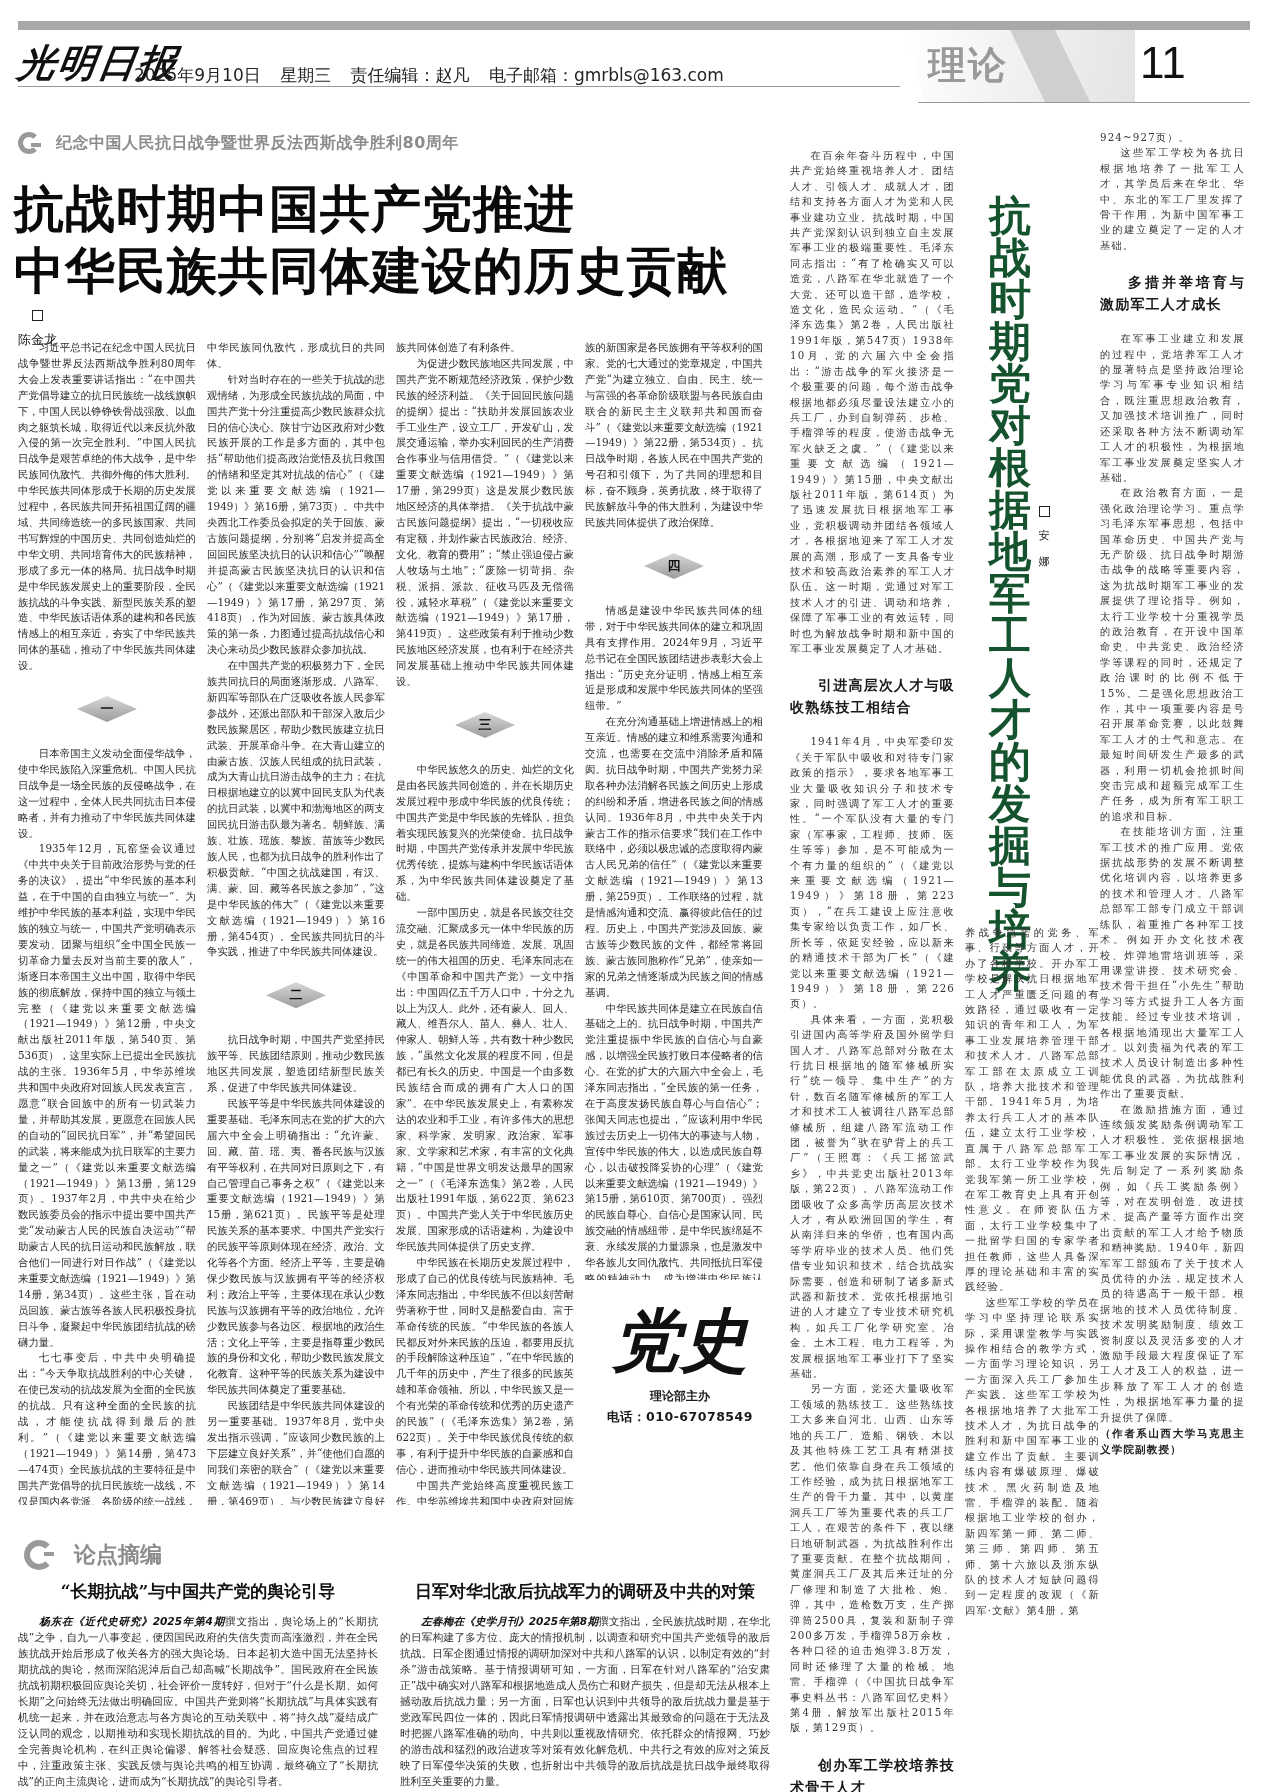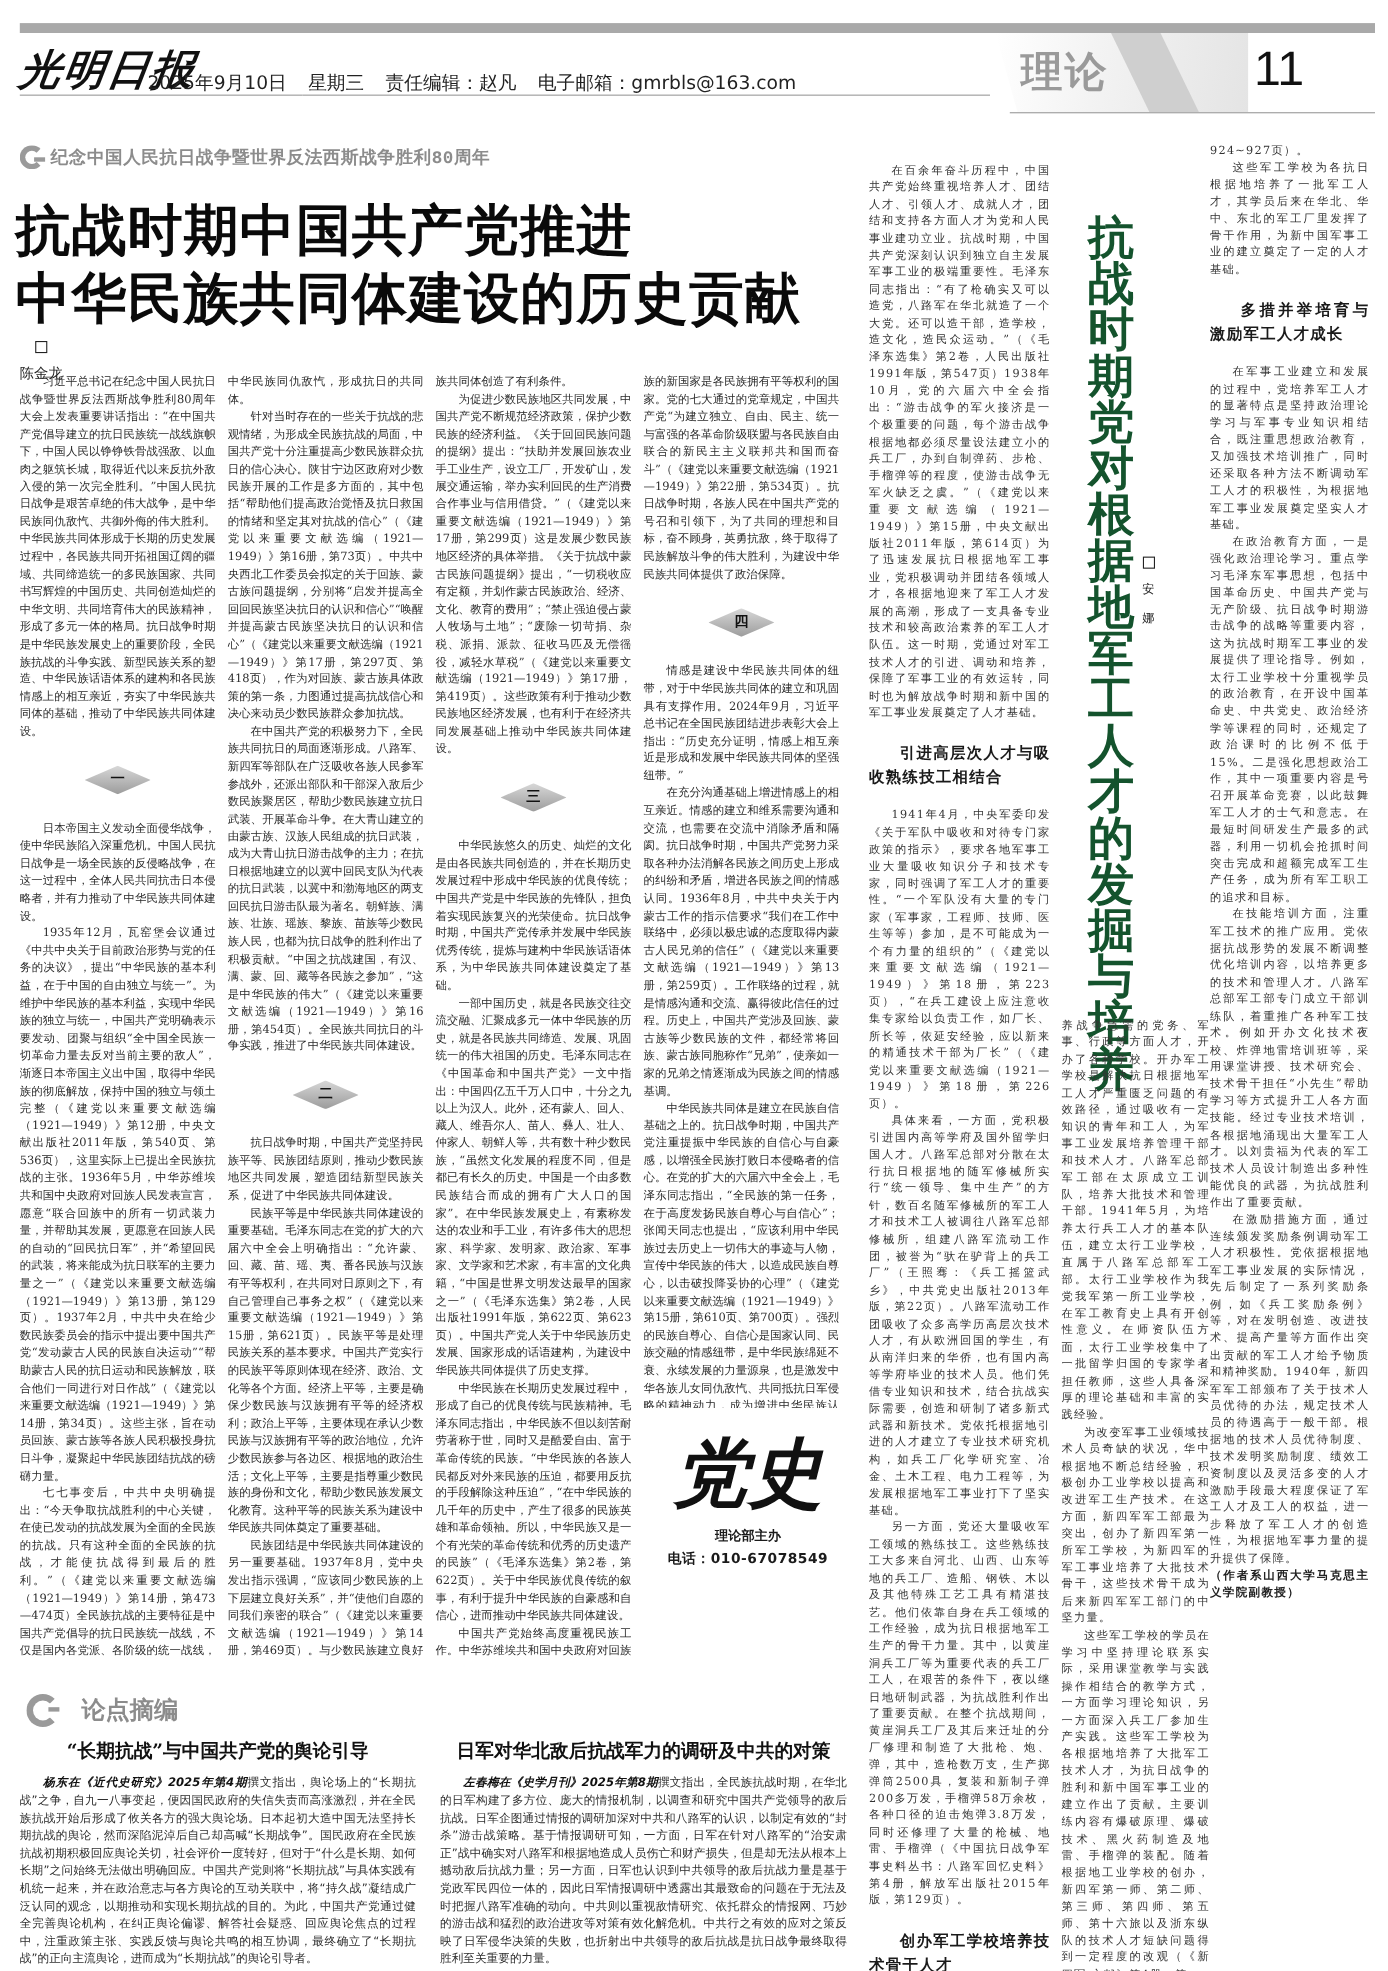--- a/index.html
+++ b/index.html
@@ -13,36 +13,36 @@
   .masthead-meta span { margin-right: 14px; }
   .mast-bottom-rule { position: absolute; left: 18px; top: 86px; width: 257px; height: 1px; background: #999; }
   .mast-bottom-rule2 { position: absolute; left: 275px; top: 86px; width: 625px; height: 1px; background: #999; }
   .section-tab { position: absolute; left: 905px; top: 30px; width: 230px; height: 72px; background: linear-gradient(100deg, #ffffff 0%, #f3f3f3 40%, #e4e4e4 100%); clip-path: polygon(0 0, 100% 0, 100% 100%, 20px 100%); }
   .section-tab-stripe { position: absolute; left: 1010px; top: 30px; width: 80px; height: 72px; background: #cfcfcf; clip-path: polygon(0 0, 45px 0, 80px 100%, 35px 100%); }
   .section-name { position: absolute; left: 928px; top: 40px; font-family: "DejaVu Serif", serif; font-weight: bold; font-size: 38px; color: #9a9a9a; letter-spacing: 2px; }
   .page-number { position: absolute; left: 1140px; top: 38px; font-family: Liberation Sans, sans-serif; font-size: 44px; color: #111; }
   .tab-bottom-rule { position: absolute; left: 918px; top: 102px; width: 332px; height: 1px; background: #999; }
 
   
-  .kicker { position: absolute; left: 18px; top: 132px; display: flex; align-items: center; gap: 6px; font-family: Liberation Mono, monospace; }
+  .kicker { position: absolute; left: 18px; top: 132px; display: flex; align-items: center; gap: 16px; }
   .g-logo { width: 22px; height: 22px; border: 5px solid #9a9a9a; border-right-color: transparent; border-radius: 50%; position: relative; }
   .g-logo::after { content: ""; position: absolute; right: -6px; top: 6px; width: 10px; height: 4px; background: #9a9a9a; }
   .kicker-text { font-size: 16px; font-weight: bold; color: #8c8c8c; letter-spacing: 0.5px; }
   .headline { position: absolute; left: 14px; top: 178px; font-family: "DejaVu Serif", serif; font-weight: bold; font-size: 50px; line-height: 62px; color: #0a0a0a; letter-spacing: 1px; }
   .byline { position: absolute; left: 18px; top: 310px; font-size: 13px; color: #222; display: flex; align-items: center; gap: 10px; flex-direction: column; }
   .byline-box { width: 11px; height: 11px; border: 1px solid #222; }
 
   .col { position: absolute; font-family: "DejaVu Serif", serif; font-size: 10.4px; line-height: 15.9px; color: #2a2a2a; text-align: justify; overflow: hidden; }
   .col p { text-indent: 2em; margin-bottom: 0; }
   .col p.noindent { text-indent: 0; }
 
   .diamond-wrap { display: flex; justify-content: center; margin: 22px 0 24px; }
   .diamond { width: 60px; height: 26px; background: linear-gradient(180deg, #d8d8d8, #9c9c9c); clip-path: polygon(50% 0, 100% 50%, 50% 100%, 0 50%); display: flex; align-items: center; justify-content: center; font-family: "DejaVu Sans", sans-serif; font-weight: bold; font-size: 13px; color: #111; }
 
-  .author-note { font-family: Liberation Mono, monospace; font-weight: bold; font-size: 10.5px; line-height: 16px; color: #222; text-indent: 0 !important; }
+  .author-note { font-family: Liberation Sans, sans-serif; font-weight: bold; font-size: 10.5px; line-height: 16px; color: #222; text-indent: 0 !important; }
 
   
   .v-title { position: absolute; left: 985px; top: 195px; width: 50px; font-family: "DejaVu Serif", serif; font-weight: bold; font-size: 42px; line-height: 42px; color: #14532d; text-align: center; }
   .v-author { position: absolute; left: 1034px; top: 506px; width: 20px; font-size: 11px; line-height: 26px; color: #222; text-align: center; }
   .v-author .box { display: block; width: 11px; height: 11px; border: 1px solid #222; margin: 0 auto 6px; }
 
   .sub-head { font-family: "DejaVu Sans", sans-serif; font-weight: bold; font-size: 14px; line-height: 22px; color: #1a1a1a; margin: 18px 0 16px; text-indent: 2em; }
 
   .col-r { font-family: "DejaVu Serif", serif; font-size: 10.2px; line-height: 15.4px; letter-spacing: 1.2px; color: #333; }
 
@@ -155,21 +155,20 @@
 </div>
 
 <div class="v-title">抗战时期党对根据地军工人才的发掘与培养</div>
 <div class="v-author">
   <span class="box"></span>
   <span>安娜</span>
 </div>
 
 <div class="col col-r" style="left:965px; top:925px; width:135px; height:870px;">
   <p class="noindent">养战争急需的党务、军事、行政等方面人才，开办了各种学校。开办军工学校是解决抗日根据地军工人才严重匮乏问题的有效路径，通过吸收有一定知识的青年和工人，为军事工业发展培养管理干部和技术人才。八路军总部军工部在太原成立工训队，培养大批技术和管理干部。1941年5月，为培养太行兵工人才的基本队伍，建立太行工业学校，直属于八路军总部军工部。太行工业学校作为我党我军第一所工业学校，在军工教育史上具有开创性意义。在师资队伍方面，太行工业学校集中了一批留学归国的专家学者担任教师，这些人具备深厚的理论基础和丰富的实践经验。</p>
-  <p>为改变军事工业领域技术人员奇缺的状况，华中根据地不断总结经验，积极创办工业学校以提高和改进军工生产技术。在这方面，新四军军工部最为突出，创办了新四军第一所军工学校，为新四军的军工事业培养了大批技术骨干，这些技术骨干成为后来新四军军工部门的中坚力量。</p>
   <p>这些军工学校的学员在学习中坚持理论联系实际，采用课堂教学与实践操作相结合的教学方式，一方面学习理论知识，另一方面深入兵工厂参加生产实践。这些军工学校为各根据地培养了大批军工技术人才，为抗日战争的胜利和新中国军事工业的建立作出了贡献。主要训练内容有爆破原理、爆破技术、黑火药制造及地雷、手榴弹的装配。随着根据地工业学校的创办，新四军第一师、第二师、第三师、第四师、第五师、第十六旅以及浙东纵队的技术人才短缺问题得到一定程度的改观（《新四军·文献》第4册，第</p>
 </div>
 
 <div class="col col-r" style="left:1100px; top:130px; width:145px; height:1665px;">
   <p class="noindent">924~927页）。</p>
   <p>这些军工学校为各抗日根据地培养了一批军工人才，其学员后来在华北、华中、东北的军工厂里发挥了骨干作用，为新中国军事工业的建立奠定了一定的人才基础。</p>
   <div class="sub-head">多措并举培育与激励军工人才成长</div>
   <p>在军事工业建立和发展的过程中，党培养军工人才的显著特点是坚持政治理论学习与军事专业知识相结合，既注重思想政治教育，又加强技术培训推广，同时还采取各种方法不断调动军工人才的积极性，为根据地军工事业发展奠定坚实人才基础。</p>
   <p>在政治教育方面，一是强化政治理论学习。重点学习毛泽东军事思想，包括中国革命历史、中国共产党与无产阶级、抗日战争时期游击战争的战略等重要内容，这为抗战时期军工事业的发展提供了理论指导。例如，太行工业学校十分重视学员的政治教育，在开设中国革命史、中共党史、政治经济学等课程的同时，还规定了政治课时的比例不低于15%。二是强化思想政治工作，其中一项重要内容是号召开展革命竞赛，以此鼓舞军工人才的士气和意志。在最短时间研发生产最多的武器，利用一切机会抢抓时间突击完成和超额完成军工生产任务，成为所有军工职工的追求和目标。</p>
   <p>在技能培训方面，注重军工技术的推广应用。党依据抗战形势的发展不断调整优化培训内容，以培养更多的技术和管理人才。八路军总部军工部专门成立干部训练队，着重推广各种军工技术。例如开办文化技术夜校、炸弹地雷培训班等，采用课堂讲授、技术研究会、技术骨干担任“小先生”帮助学习等方式提升工人各方面技能。经过专业技术培训，各根据地涌现出大量军工人才。以刘贵福为代表的军工技术人员设计制造出多种性能优良的武器，为抗战胜利作出了重要贡献。</p>

